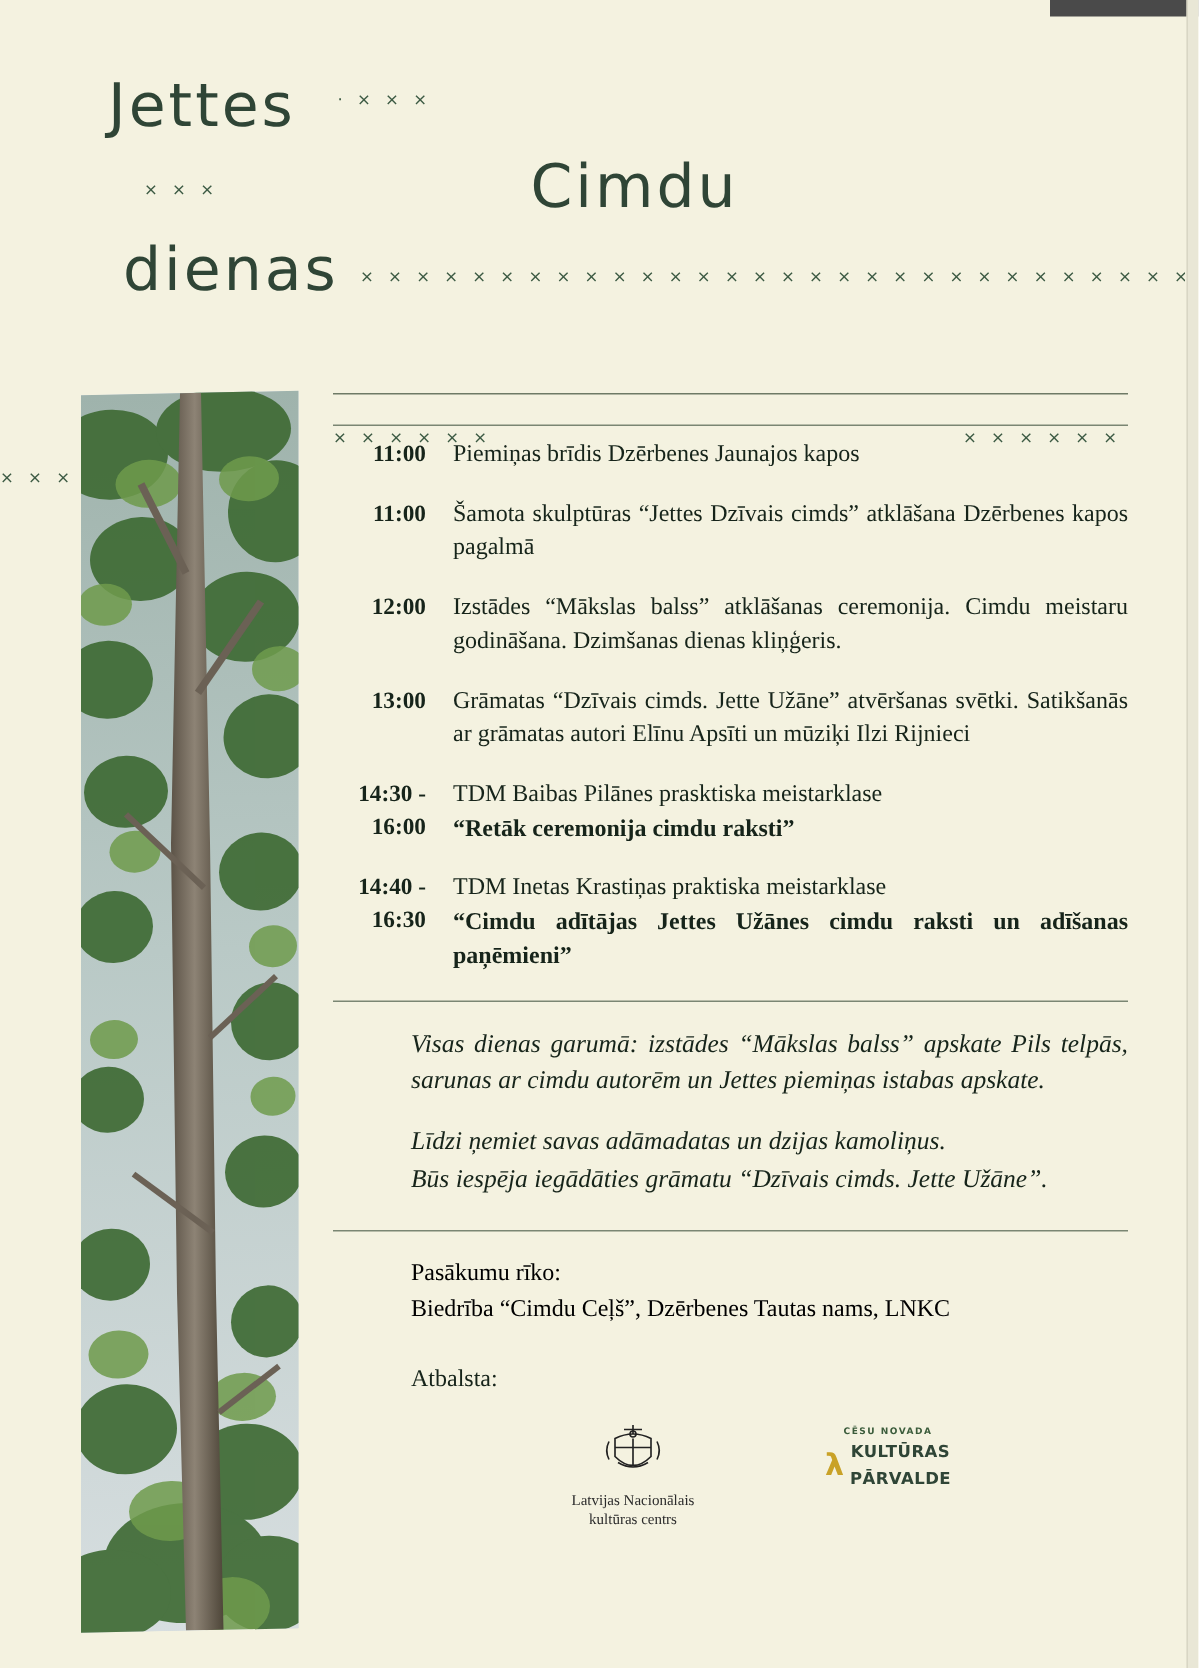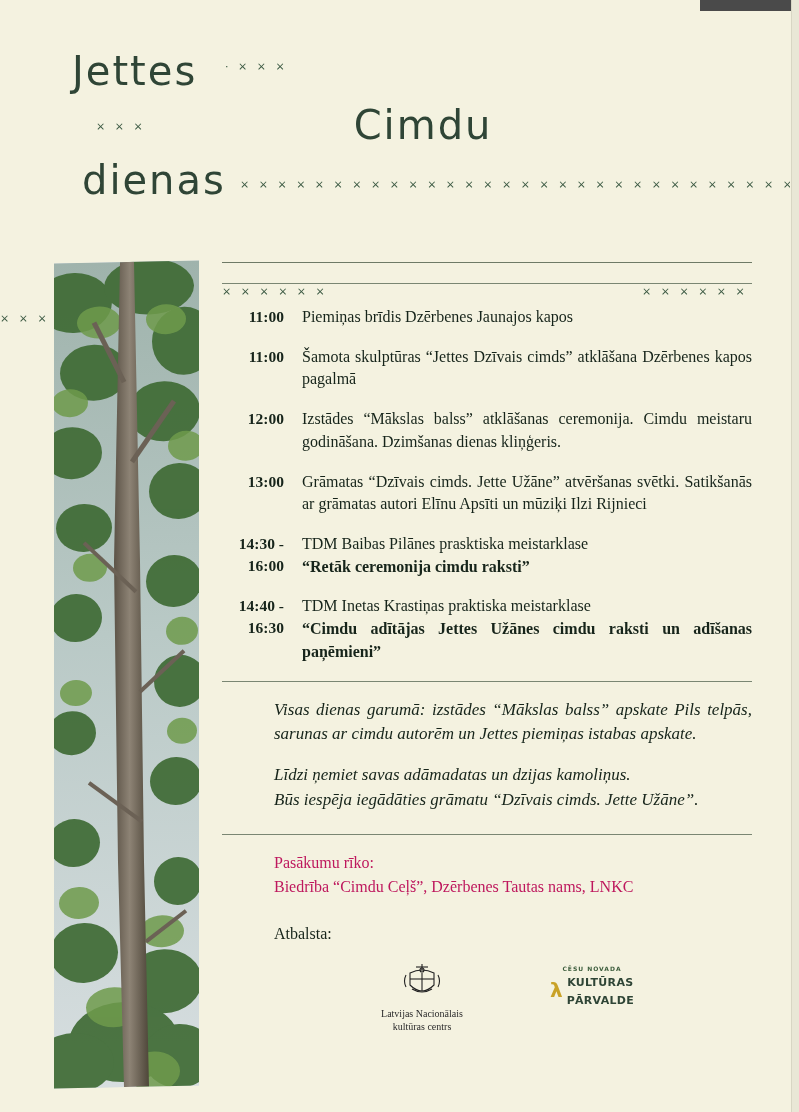--- a/index.html
+++ b/index.html
@@ -157,21 +157,21 @@
     letter-spacing: 3px;
     color: #3c5a43;
     font-family: "DejaVu Sans", sans-serif;
     overflow: hidden;
     white-space: nowrap;
     text-align: right;
   }
 
   
   .schedule {
-    margin-top: 22px;
+    margin-top: 8px;
   }
   .row {
     display: flex;
     margin-bottom: 17px;
   }
   .time {
     width: 62px;
     flex: 0 0 62px;
     text-align: right;
     font-family: "Liberation Serif", serif;
@@ -212,21 +212,21 @@
     text-align: left;
   }
 
   .rule2 { margin-top: 22px; }
 
   .organizers {
     padding-left: 52px;
     margin-top: 16px;
     font-family: "Liberation Serif", serif;
     font-size: 16px;
-    color: #be185d;
+    color: #000000;
     line-height: 1.5;
   }
   .supports {
     padding-left: 52px;
     margin-top: 26px;
     font-family: "Liberation Serif", serif;
     font-size: 16px;
     color: #16241a;
   }
 

